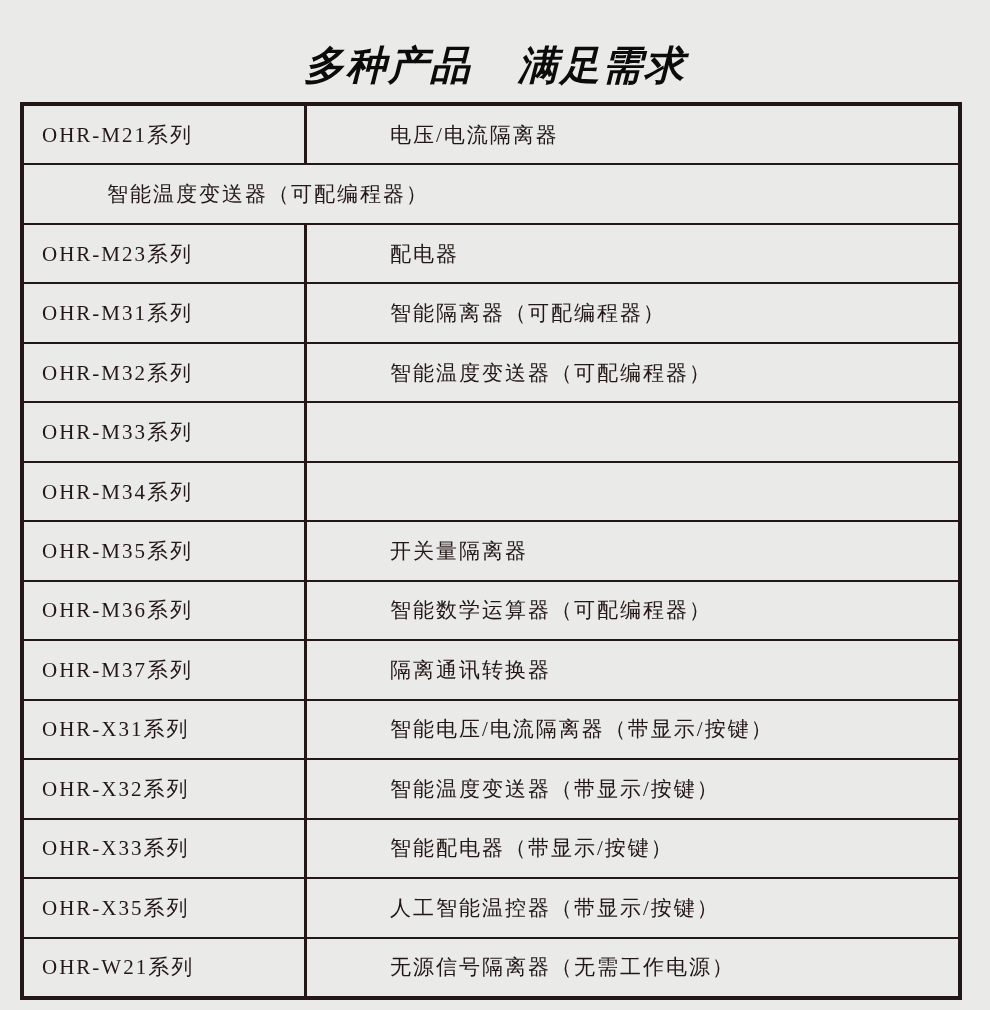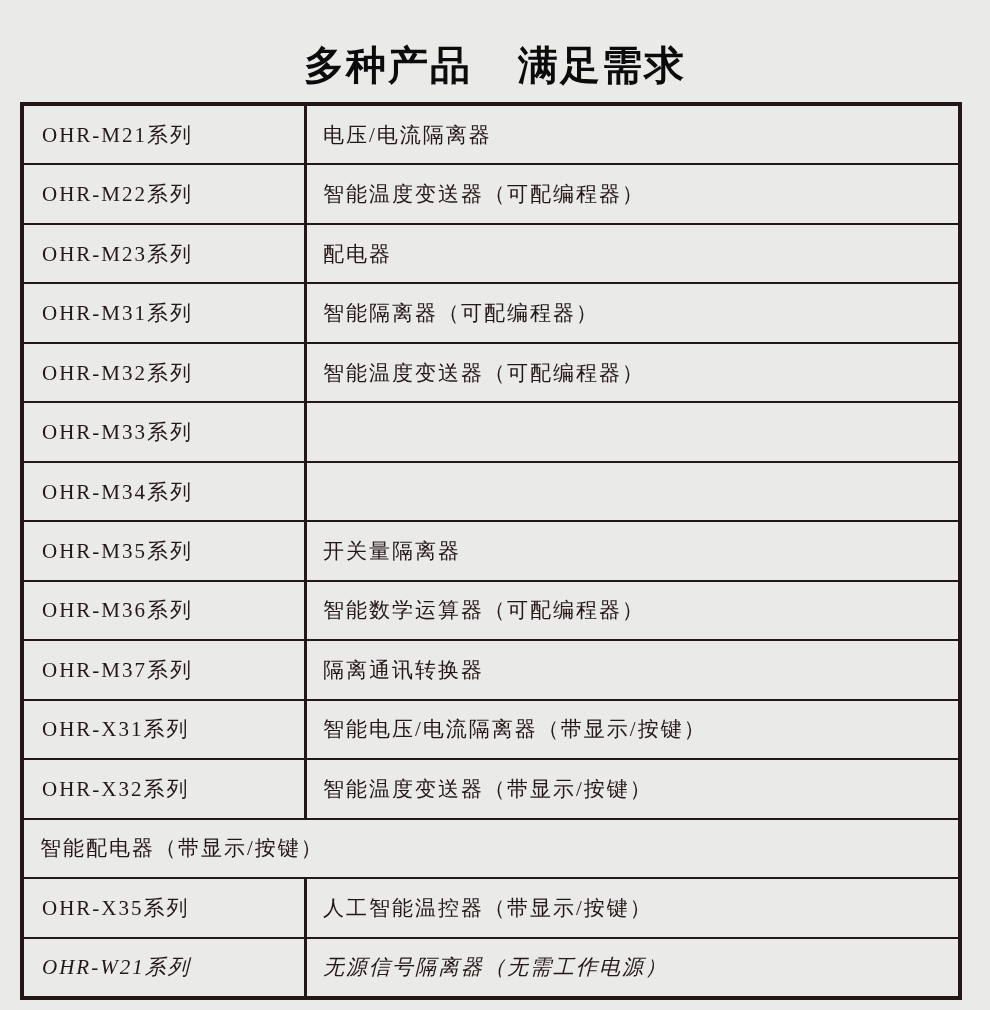--- a/index.html
+++ b/index.html
@@ -19,76 +19,77 @@
     position: absolute;
     top: 38px; left: 0;
     width: 990px;
     text-align: center;
     font-family: "Liberation Sans", "DejaVu Sans", sans-serif;
     font-weight: bold;
     font-size: 40px;
     letter-spacing: 2px;
     color: var(--title-ink);
     white-space: nowrap;
+    font-style: italic;
   }
   .page-title .title-gap {
     display: inline-block;
     width: 46px;
   }
   .product-table {
     position: absolute;
     left: 20px; top: 102px;
     width: 942px; height: 898px;
     border: 4px solid var(--ink);
     display: flex;
     flex-direction: column;
     background: var(--bg);
   }
   .row {
     flex: 1 1 0;
     display: flex;
     align-items: stretch;
     border-bottom: 2px solid var(--ink);
   }
-  .row:last-child { border-bottom: none; font-style: italic; }
+  .row:last-child { border-bottom: none; }
   .cell {
     display: flex;
     align-items: center;
     color: var(--ink);
     font-size: 21px;
     letter-spacing: 2px;
     white-space: nowrap;
     overflow: hidden;
   }
   .cell-series {
     flex: 0 0 283px;
     width: 283px;
     border-right: 3px solid var(--ink);
     padding-left: 18px;
   }
   .cell-desc {
     flex: 1 1 auto;
-    padding-left: 16px;
+    padding-left: 36px;
+    margin-left: 47px;
   }
 </style>
 </head>
 <body>
 
 <div class="page-title">
   <span>多种产品</span><span class="title-gap"></span><span>满足需求</span>
 </div>
 
 <div class="product-table">
   <div class="row">
     <div class="cell cell-series">OHR-M21系列</div>
     <div class="cell cell-desc">电压/电流隔离器</div>
   </div>
 
   <div class="row">
-    <div class="cell cell-series">OHR-M22系列</div>
     <div class="cell cell-desc">智能温度变送器（可配编程器）</div>
   </div>
 
   <div class="row">
     <div class="cell cell-series">OHR-M23系列</div>
     <div class="cell cell-desc">配电器</div>
   </div>
 
   <div class="row">
     <div class="cell cell-series">OHR-M31系列</div>
@@ -127,20 +128,21 @@
     <div class="cell cell-series">OHR-X31系列</div>
     <div class="cell cell-desc">智能电压/电流隔离器（带显示/按键）</div>
   </div>
 
   <div class="row">
     <div class="cell cell-series">OHR-X32系列</div>
     <div class="cell cell-desc">智能温度变送器（带显示/按键）</div>
   </div>
 
   <div class="row">
+    <div class="cell cell-series">OHR-X33系列</div>
     <div class="cell cell-desc">智能配电器（带显示/按键）</div>
   </div>
 
   <div class="row">
     <div class="cell cell-series">OHR-X35系列</div>
     <div class="cell cell-desc">人工智能温控器（带显示/按键）</div>
   </div>
 
   <div class="row">
     <div class="cell cell-series">OHR-W21系列</div>

